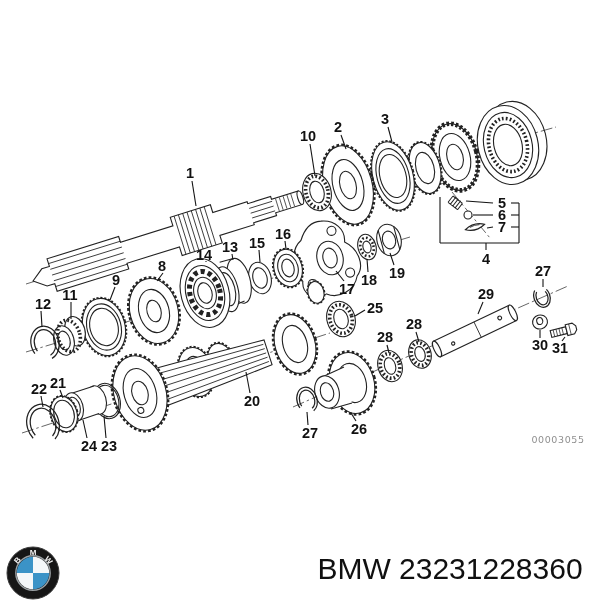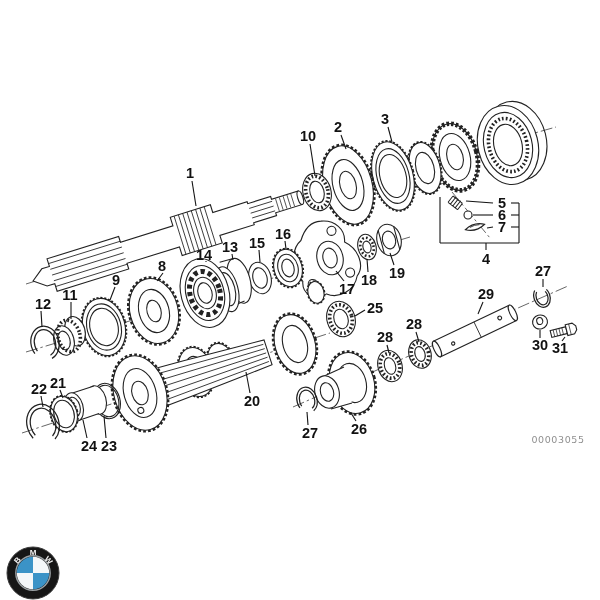--- a/index.html
+++ b/index.html
@@ -385,14 +385,15 @@
     <circle cx="27" cy="27" r="17.2" fill="none" stroke="#9aa0a4" stroke-width="1.4"></circle>
     <path d="M27,27 L27,10.8 A16.2,16.2 0 0 0 10.8,27 Z" fill="#3b93c7"></path>
     <path d="M27,27 L43.2,27 A16.2,16.2 0 0 0 27,10.8 Z" fill="#f4f7f9"></path>
     <path d="M27,27 L27,43.2 A16.2,16.2 0 0 0 43.2,27 Z" fill="#3b93c7"></path>
     <path d="M27,27 L10.8,27 A16.2,16.2 0 0 0 27,43.2 Z" fill="#f4f7f9"></path>
     <text class="logo-letter" x="11.5" y="14.5" transform="rotate(-48 11.5 14.5)" dominant-baseline="central">B</text>
     <text class="logo-letter" x="27" y="6.5" dominant-baseline="central">M</text>
     <text class="logo-letter" x="42.5" y="14.5" transform="rotate(48 42.5 14.5)" dominant-baseline="central">W</text>
   </svg>
 
+  <div class="footer-text"><span>BMW</span>&nbsp;<span>23231228360</span></div>
 
 </div>
 
 </body></html>

